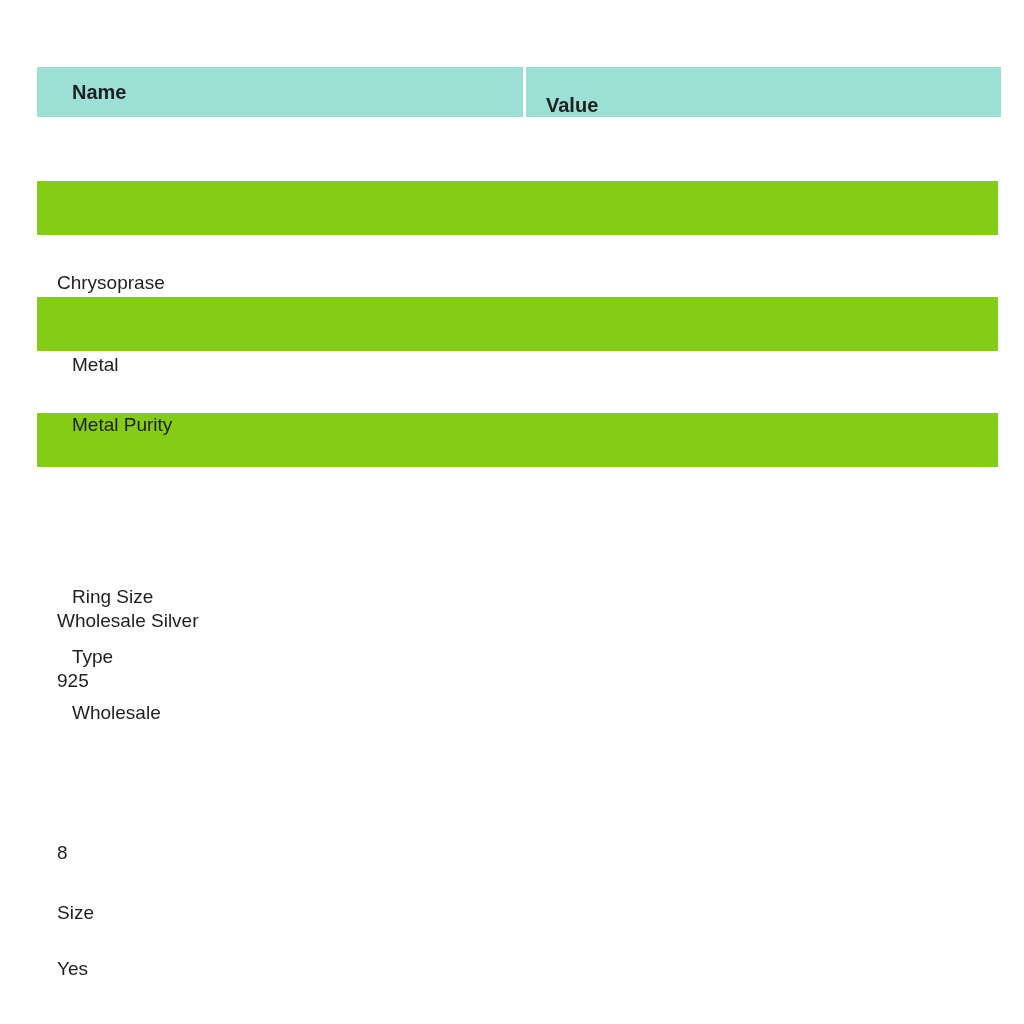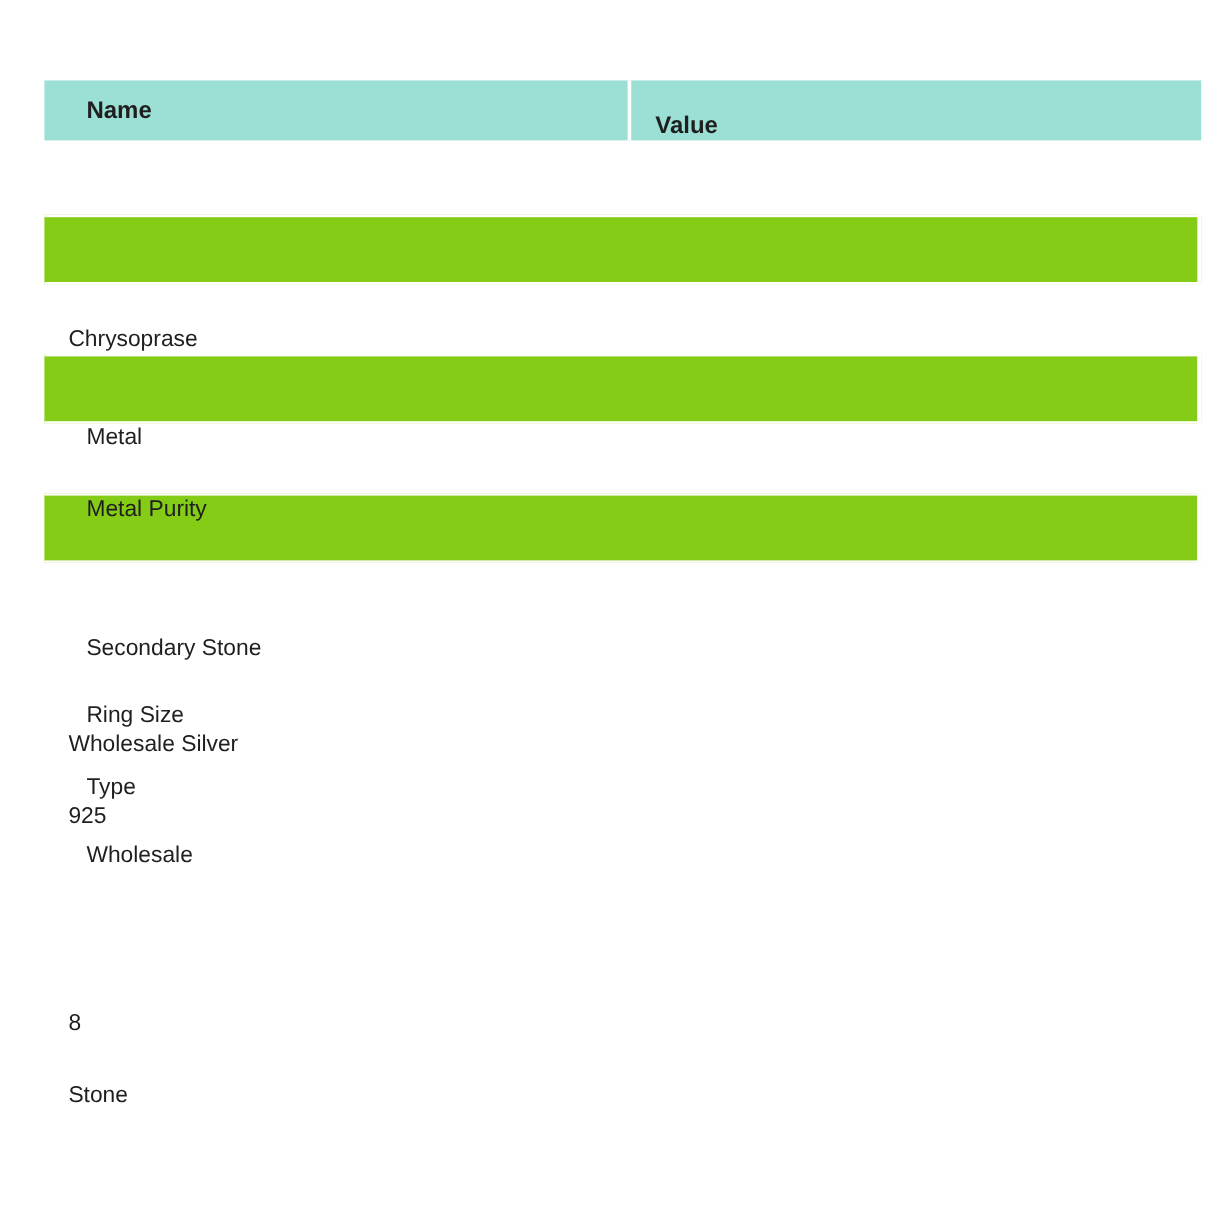--- a/index.html
+++ b/index.html
@@ -91,42 +91,42 @@
     </div>
   </div>
 
   <div class="row">
     <div class="c2">
       <span class="cell-text">Chrysoprase</span>
     </div>
   </div>
 
   <div class="row alt">
-    <div class="c1">
-      <span class="cell-text">Secondary Stone</span>
-    </div>
   </div>
 
   <div class="row">
     <div class="c1">
       <span class="cell-text">Ring Size</span>
     </div>
     <div class="c2">
       <span class="cell-text">8</span>
     </div>
   </div>
 
   <div class="row alt">
     <div class="c1">
       <span class="cell-text">Type</span>
     </div>
     <div class="c2">
-      <span class="cell-text">Stone</span>
+      <span class="cell-text">Size</span>
     </div>
   </div>
 
   <div class="row">
     <div class="c1">
       <span class="cell-text">Wholesale</span>
     </div>
+    <div class="c2">
+      <span class="cell-text">Yes</span>
+    </div>
   </div>
 
 </div>
 
 </body></html>

